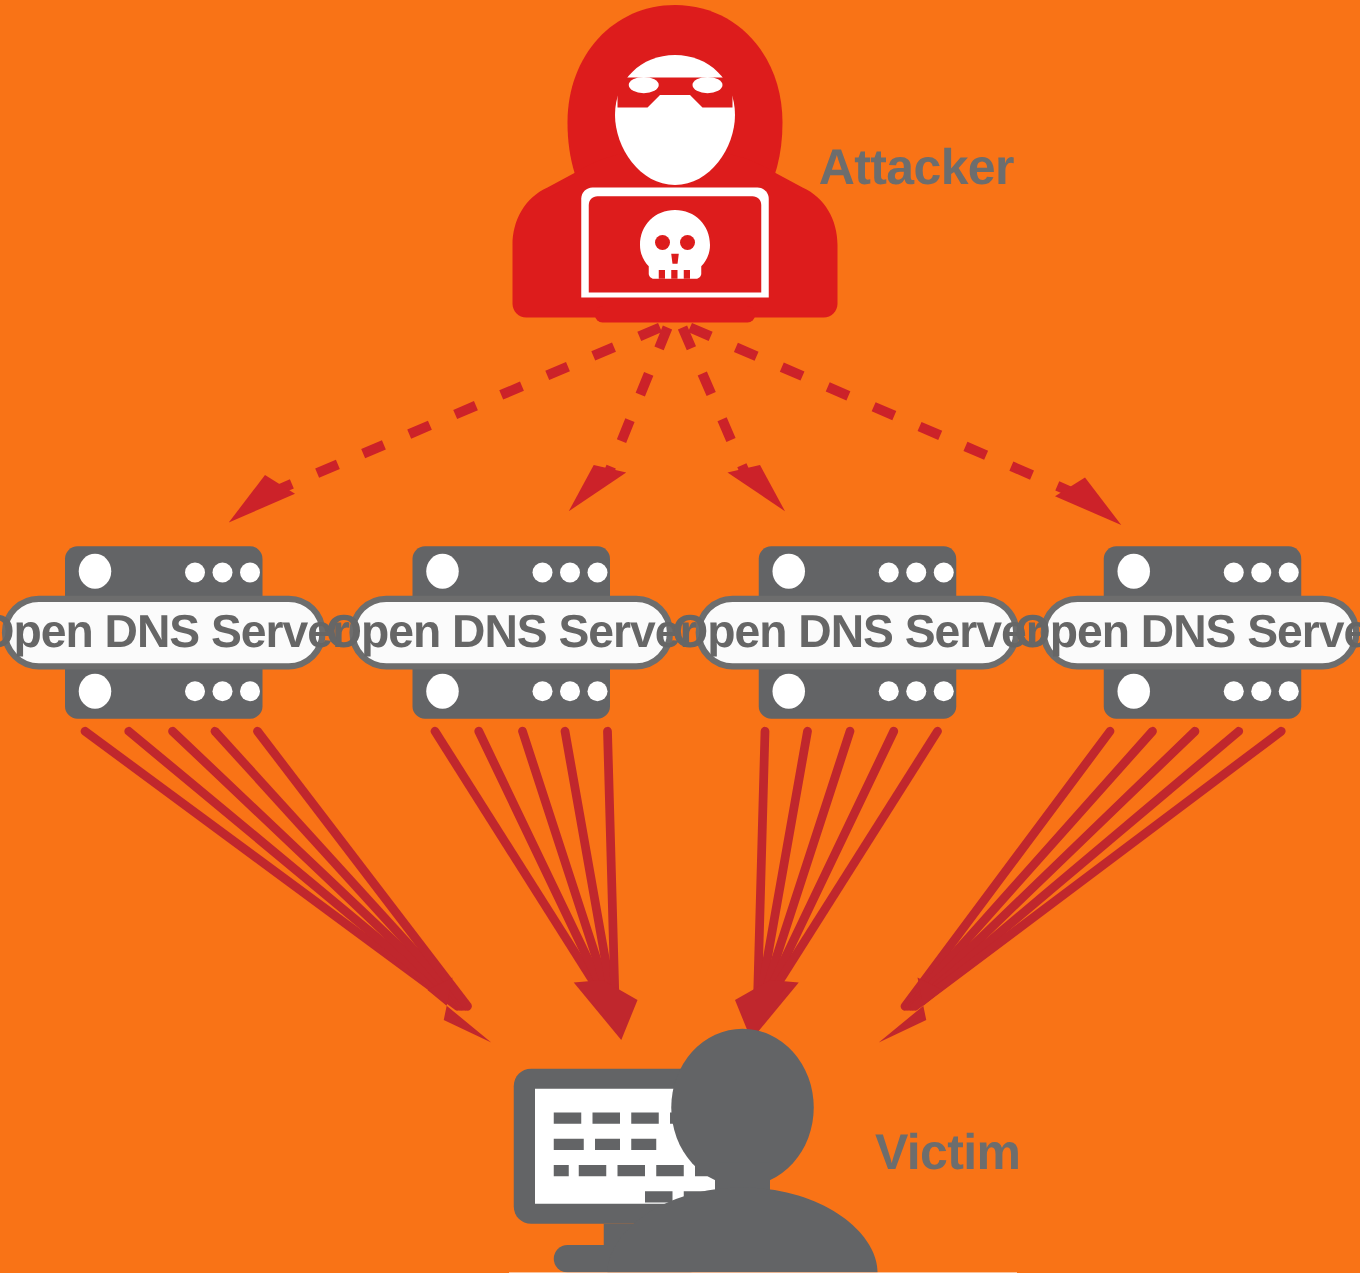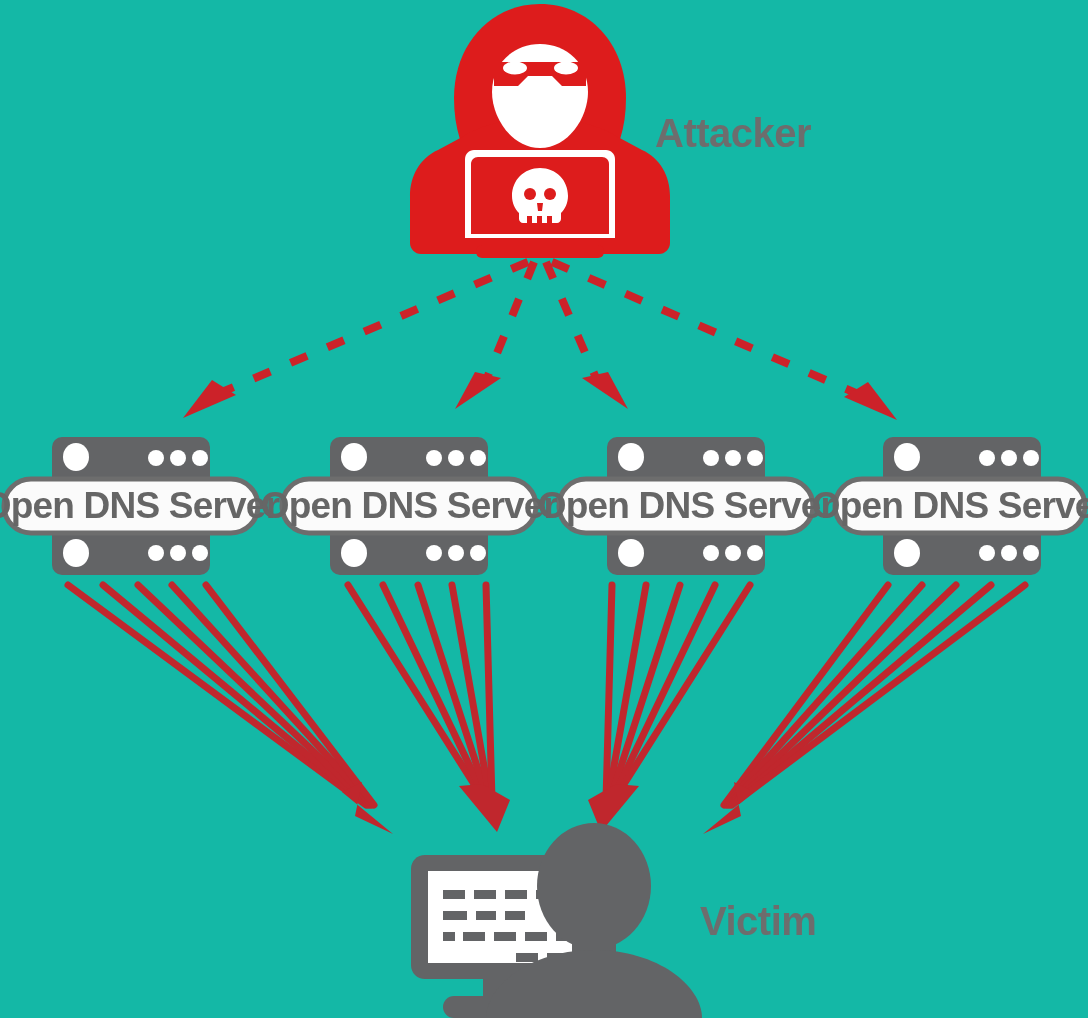--- a/index.html
+++ b/index.html
@@ -10,21 +10,21 @@
   body {
     width: 1088px;
     height: 1018px;
     font-family: "Liberation Sans", sans-serif;
     overflow: hidden;
   }
   #diagram-root {
     position: relative;
     width: 1088px;
     height: 1018px;
-    background: #14b8a6;
+    background: #f97316;
     text-align: right;
   }
   svg.canvas {
     position: absolute;
     top: 0;
     left: 0;
     width: 1088px;
     height: 1018px;
     display: block;
   }

